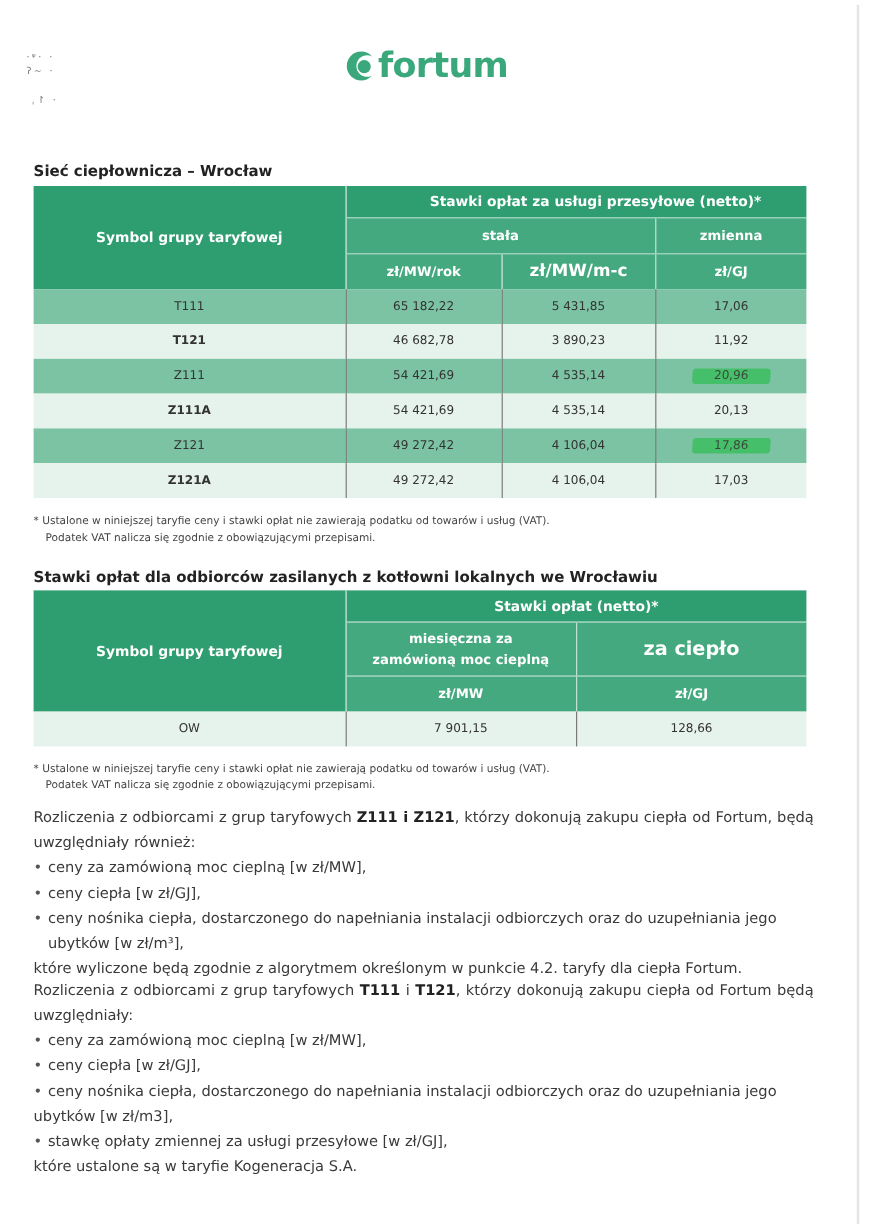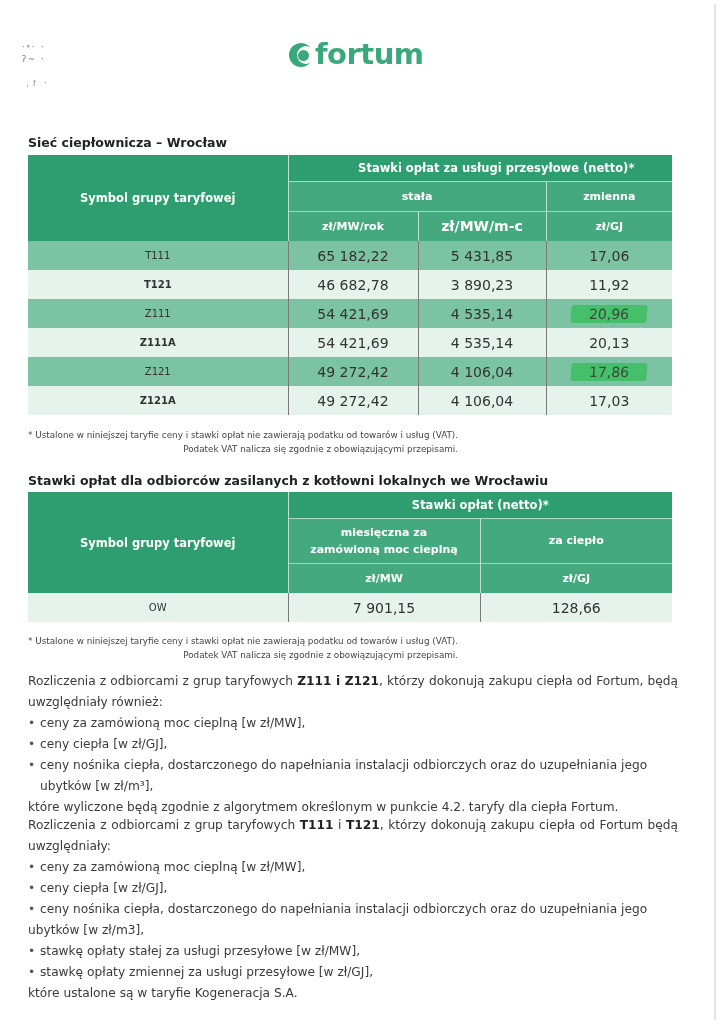--- a/index.html
+++ b/index.html
@@ -18,27 +18,27 @@
 
   .section-title { position: absolute; left: 28px; font-size: 12.5px; font-weight: bold; color: #222; }
   table.tariff { position: absolute; left: 28px; border-collapse: collapse; table-layout: fixed; }
   table.tariff th, table.tariff td { padding: 0; text-align: center; vertical-align: middle; }
   .hdr { background: #2e9e71; color: #ffffff; font-weight: bold; }
   .hdr2 { background: #45a97f; color: #ffffff; font-weight: bold; }
   .hdr-sep-top { border-top: 1px solid #a9d8c3; }
   .hdr-sep-left { border-left: 1px solid #bfe2d2; }
   .row-dark td { background: #7cc3a3; }
   .row-light td { background: #e6f2ec; }
-  table.tariff td { font-size: 14px; color: #333; height: 29px; }
+  table.tariff td { font-size: 10px; color: #333; height: 29px; }
   table.tariff td.sym { font-size: 10px; }
   table.tariff td.sep { border-left: 1px solid #7a7a7a; }
   .hl { display: inline-block; background: #46bf6a; padding: 1px 18px 1px 18px; border-radius: 3px; transform: skewX(-4deg); color: #3a4a3a; }
 
   .footnote { position: absolute; left: 28px; font-size: 8.8px; color: #444; line-height: 14px; }
-  .footnote .indent { padding-left: 10px; text-align: right; }
+  .footnote .indent { padding-left: 10px; }
   .body-text { position: absolute; left: 28px; width: 650px; font-size: 12.2px; color: #3a3a3a; line-height: 21px; }
   .body-text p { margin: 0; }
   .body-text ul { margin: 0; padding: 0; list-style: none; }
   .body-text li { position: relative; padding-left: 12px; }
   .body-text li::before { content: "•"; position: absolute; left: 0; top: 0; color: #555; }
   .body-text b { color: #222; }
   .justify { text-align: justify; text-align-last: left; }
 </style>
 </head>
 <body>
@@ -132,21 +132,21 @@
       <col style="width:192px">
       <col style="width:192px">
     </colgroup>
   <thead>
     <tr style="height:26px;">
       <th class="hdr" rowspan="3" style="font-size:11.5px;">Symbol grupy taryfowej</th>
       <th class="hdr hdr-sep-left" colspan="2" style="font-size:11.5px;">Stawki opłat (netto)*</th>
     </tr>
     <tr style="height:45px;">
       <th class="hdr2 hdr-sep-top hdr-sep-left" style="font-size:11px; padding:0 16px; line-height:17px;">miesięczna za zamówioną moc cieplną</th>
-      <th class="hdr2 hdr-sep-top hdr-sep-left" style="font-size:11px;">za ciepło</th>
+      <th class="hdr2 hdr-sep-top hdr-sep-left" style="font-size:16px;">za ciepło</th>
     </tr>
     <tr style="height:30px;">
       <th class="hdr2 hdr-sep-top hdr-sep-left" style="font-size:11px;">zł/MW</th>
       <th class="hdr2 hdr-sep-top hdr-sep-left" style="font-size:11px;">zł/GJ</th>
     </tr>
   </thead>
   <tbody>
     <tr class="row-light">
       <td class="sym">OW</td>
       <td class="sep">7 901,15</td>
@@ -172,17 +172,16 @@
 
 <div class="body-text" style="top:815px;">
   <p class="justify"><span>Rozliczenia z odbiorcami z grup taryfowych </span><b>T111</b><span> i </span><b>T121</b><span>, którzy dokonują zakupu ciepła od Fortum będą uwzględniały:</span></p>
   <ul>
     <li>ceny za zamówioną moc cieplną [w zł/MW],</li>
     <li>ceny ciepła [w zł/GJ],</li>
     <li>ceny nośnika ciepła, dostarczonego do napełniania instalacji odbiorczych oraz do uzupełniania jego</li>
   </ul>
   <p>ubytków [w zł/m3],</p>
   <ul>
-    <li>stawkę opłaty stałej za usługi przesyłowe [w zł/MW],</li>
     <li>stawkę opłaty zmiennej za usługi przesyłowe [w zł/GJ],</li>
   </ul>
   <p>które ustalone są w taryfie Kogeneracja S.A.</p>
 </div>
 
 </body></html>

